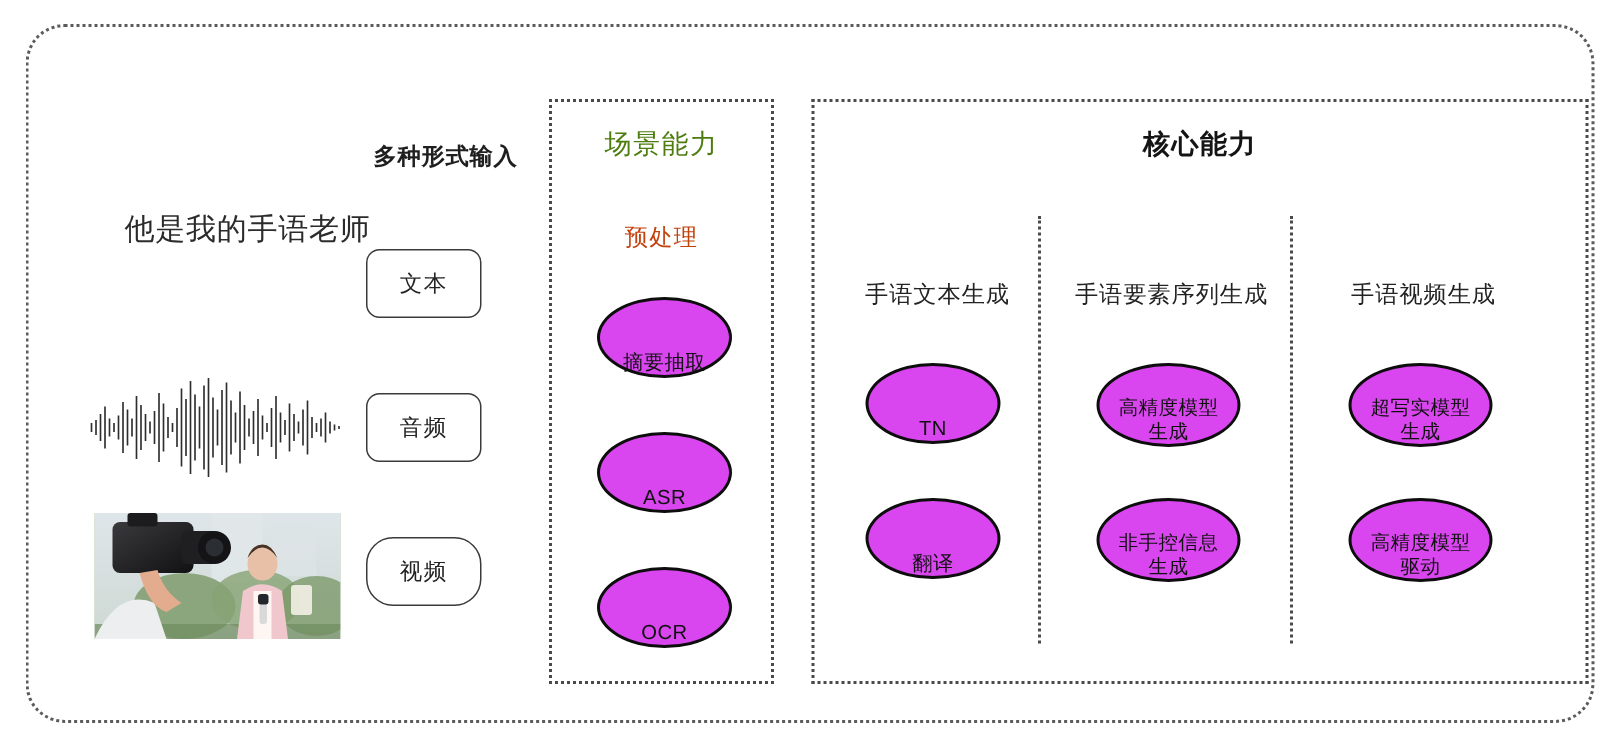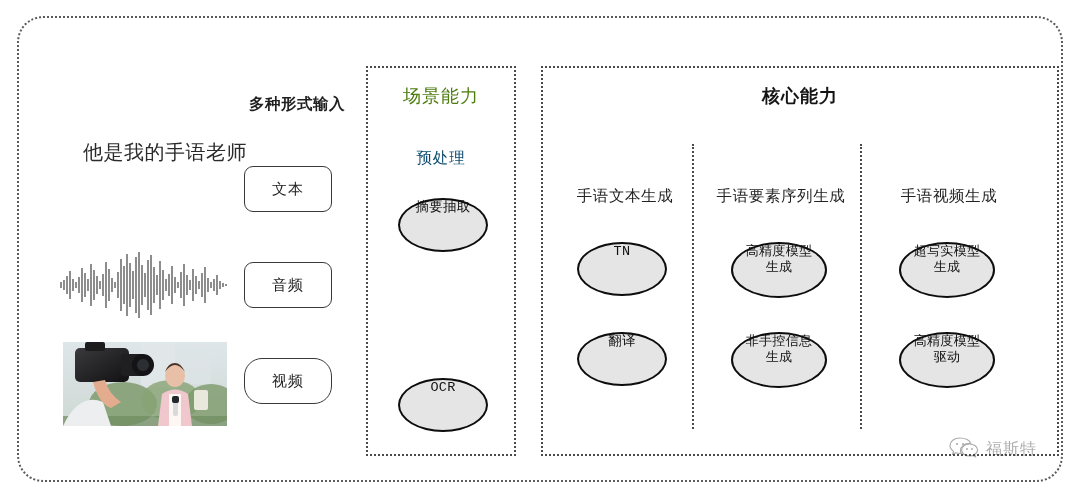--- a/index.html
+++ b/index.html
@@ -54,21 +54,21 @@
     width: 200px;
     text-align: right;
     font-size: 20px;
     letter-spacing: 0.5px;
     color: #2b2b2b;
     white-space: nowrap;
   }
 
   .input-chip {
     position: absolute;
-    width: 88px;
+    width: 77px;
     height: 46px;
     border: 1.6px solid #3a3a3a;
     border-radius: 9px;
     box-sizing: border-box;
     display: flex;
     align-items: center;
     justify-content: center;
     font-size: 15px;
     letter-spacing: 1px;
     color: #242424;
@@ -119,21 +119,21 @@
     letter-spacing: 1px;
     color: #4d7c0f;
   }
   #scene-sub {
     position: absolute;
     left: 0; right: 0;
     top: 80px;
     text-align: center;
     font-size: 15.5px;
     letter-spacing: 0.8px;
-    color: #0c4a6e;
+    color: #c2410c;
   }
 
   
   #core-box {
     position: absolute;
     left: 522px;
     top: 48px;
     width: 518px;
     height: 390px;
     border: 2px dotted #4a4a4a;
@@ -177,29 +177,28 @@
 
   
   .ellipse {
     position: absolute;
     width: 90px;
     height: 54px;
     border: 2.2px solid #0d0d0d;
     border-radius: 50%;
     box-sizing: border-box;
     display: flex;
-    align-items: flex-start;
+    align-items: flex-end;
     justify-content: center;
     text-align: center;
     font-size: 13.5px;
     line-height: 1.22;
     letter-spacing: 0.3px;
     color: #111111;
-    background: #e5e5e5;
-    font-family: Liberation Mono, monospace;
+    background: #d946ef;
   }
   .ellipse.wide { width: 96px; height: 56px; font-size: 13px; }
 
   
   #node-summary { left: 30px; top: 130px; }
   #node-asr     { left: 30px; top: 220px; }
   #node-ocr     { left: 30px; top: 310px; }
 
   
   .core-col .ellipse { left: 32px; }
@@ -346,20 +345,23 @@
     </div>
   </div>
 
   <div id="scene-box">
     <div id="scene-title">场景能力</div>
     <div id="scene-sub">预处理</div>
 
     <div class="ellipse" id="node-summary">
       <span>摘要抽取</span>
     </div>
+    <div class="ellipse" id="node-asr">
+      <span>ASR</span>
+    </div>
     <div class="ellipse" id="node-ocr">
       <span>OCR</span>
     </div>
   </div>
 
   <div id="core-box">
     <div id="core-title">核心能力</div>
 
     <div class="core-divider" id="core-divider-1"></div>
     <div class="core-divider" id="core-divider-2"></div>
@@ -400,31 +402,14 @@
       </div>
       <div class="ellipse wide node-row-2">
         <span>
           <span>高精度模型</span><br>
           <span>驱动</span>
         </span>
       </div>
     </div>
   </div>
 
-  <div id="watermark">
-    <span>
-      <svg width="30" height="22" viewBox="0 0 30 22" aria-hidden="true">
-        <path d="M11 2 C5 2 1 5.6 1 9.6 c0 2.3 1.4 4.3 3.5 5.6 L3.6 18.4 l3.3 -1.7
-                 c1.2 .4 2.6 .6 4.1 .6 .4 0 .8 0 1.2 -.05
-                 C11.7 16.3 11.5 15.4 11.5 14.5 c0 -4 4 -7.2 9 -7.2 .4 0 .8 .02 1.2 .06
-                 C20.8 4.3 16.4 2 11 2 z" fill="none" stroke="#3c3c3c" stroke-width="1.2"></path>
-        <circle cx="8" cy="8" r="1.1" fill="#3c3c3c"></circle>
-        <circle cx="14" cy="8" r="1.1" fill="#3c3c3c"></circle>
-        <path d="M20.5 8 C16 8 12.6 10.7 12.6 14 c0 3.3 3.4 6 7.9 6 1.1 0 2.2 -.2 3.2 -.5
-                 l2.8 1.4 l-.8 -2.6 C27.4 17.2 28.6 15.7 28.6 14 C28.6 10.7 25 8 20.5 8 z" fill="none" stroke="#3c3c3c" stroke-width="1.2"></path>
-        <circle cx="18" cy="13" r="1" fill="#3c3c3c"></circle>
-        <circle cx="23" cy="13" r="1" fill="#3c3c3c"></circle>
-      </svg>
-    </span>
-    <span id="watermark-text">福斯特</span>
-  </div>
 
 </div>
 
 </body></html>

